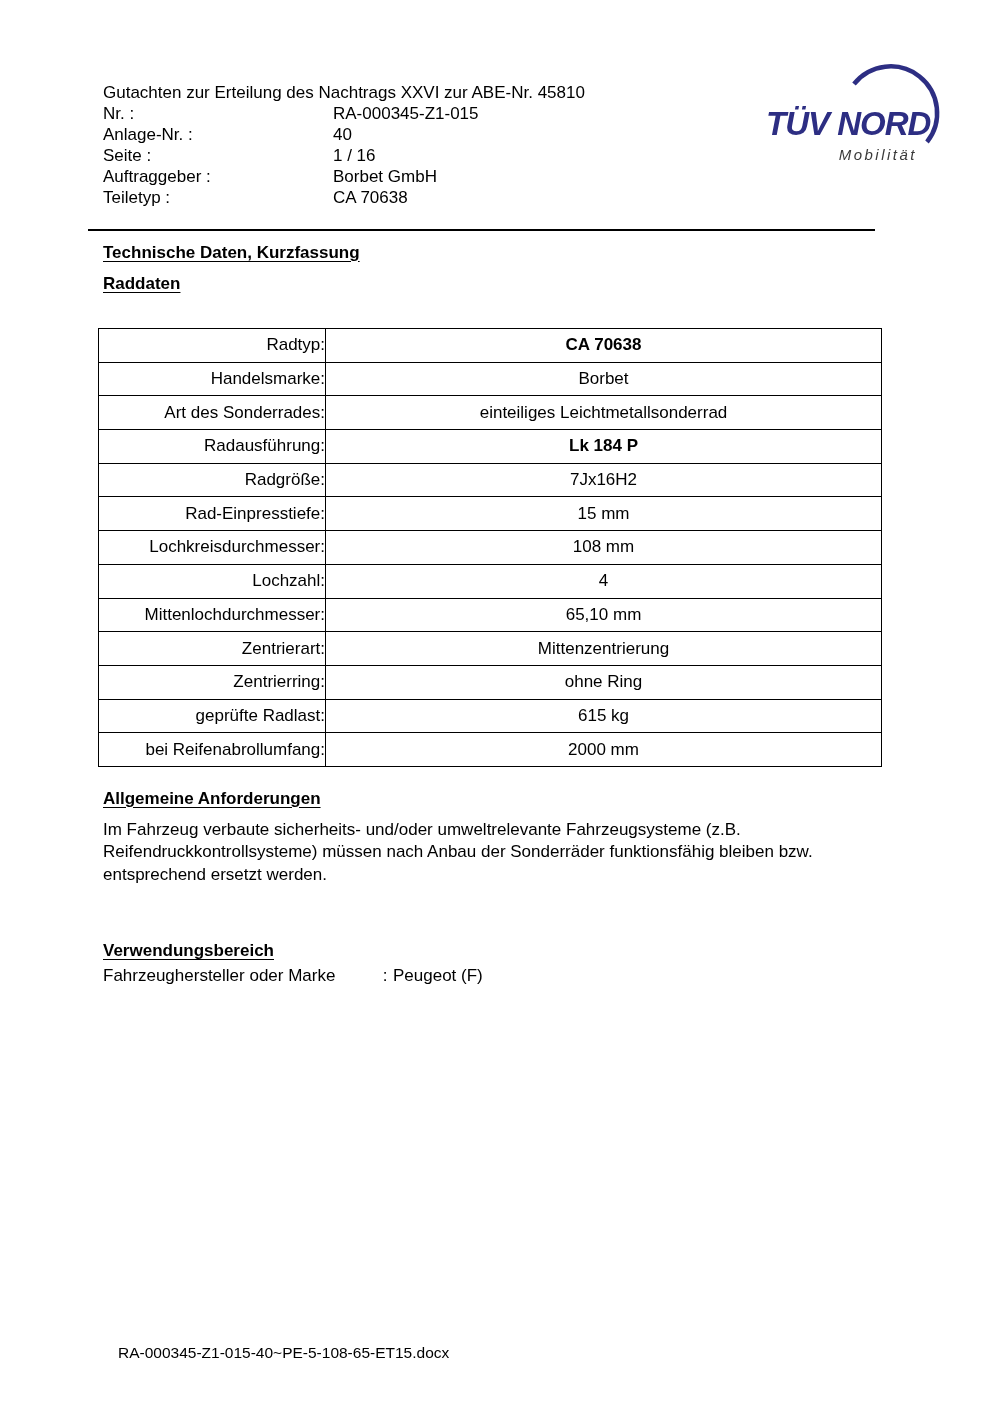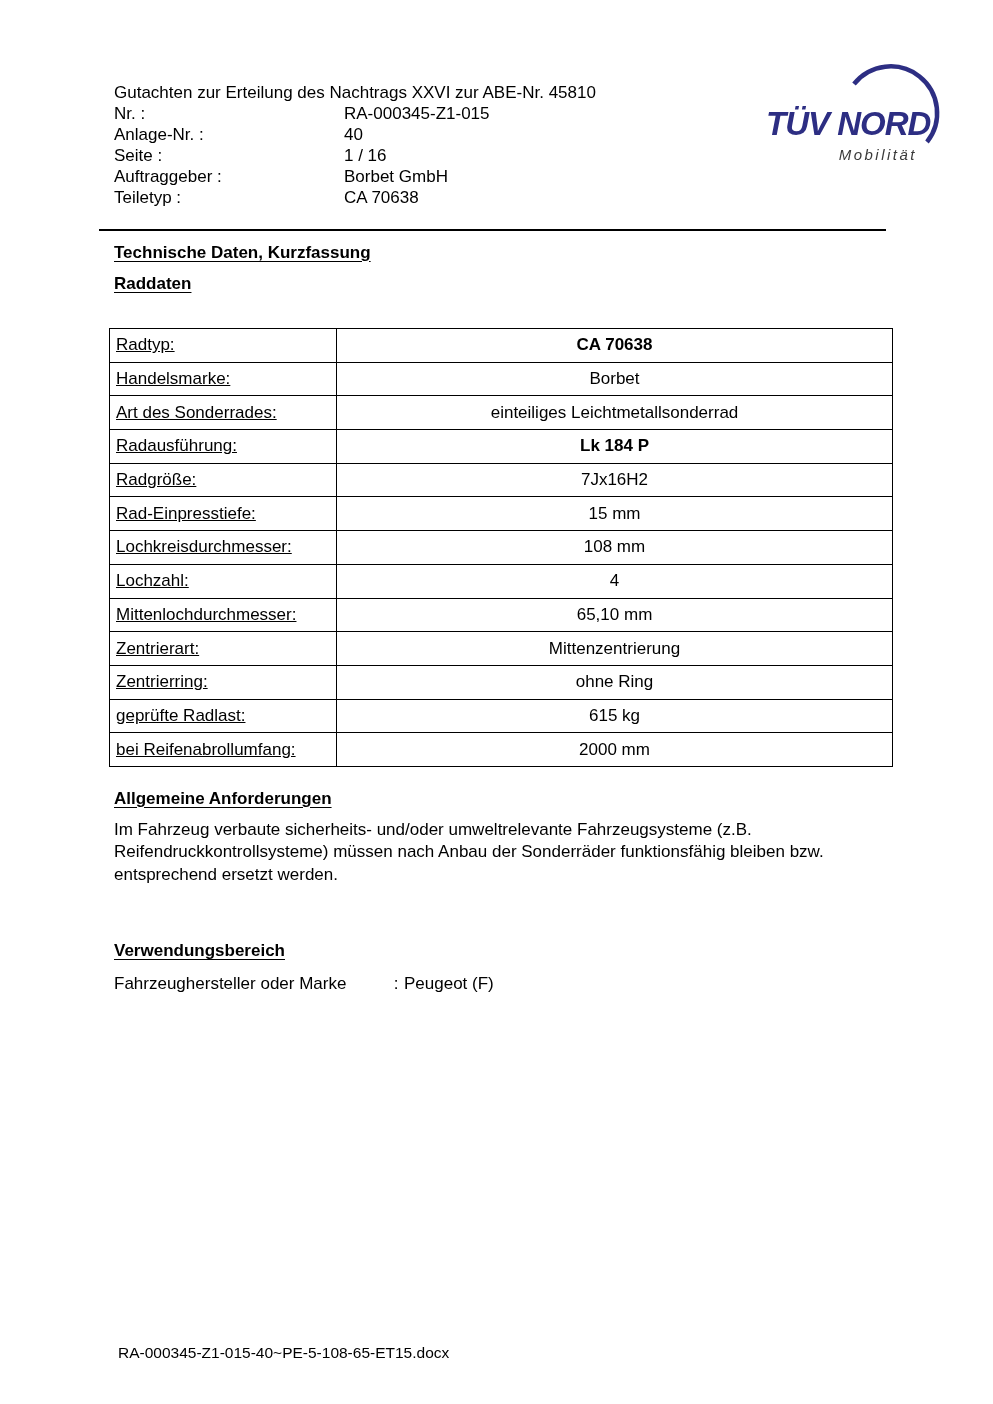--- a/index.html
+++ b/index.html
@@ -4,21 +4,21 @@
 <style>
   * { margin: 0; padding: 0; box-sizing: border-box; }
   html, body { background: #ffffff; }
   body {
     width: 993px; height: 1404px;
     position: relative;
     font-family: "Liberation Sans", sans-serif;
     color: #000;
     overflow: hidden;
   }
-  .content { position: absolute; left: 114px; top: 0; width: 800px; }
+  .content { position: absolute; left: 103px; top: 0; width: 800px; }
 
   
   .doc-header { margin-top: 82px; font-size: 17px; line-height: 21px; }
   .hdr-line { white-space: nowrap; }
   .hdr-row { display: flex; }
   .hdr-label { width: 230px; flex: 0 0 230px; }
   .hdr-value { flex: 1; }
 
   
   .logo { position: absolute; left: 740px; top: 50px; width: 215px; height: 125px; }
@@ -49,27 +49,27 @@
   .h-verw { margin-top: 55px; }
 
   
   table.raddaten {
     margin-top: 34px; margin-left: -5px;
     width: 784px;
     border-collapse: collapse;
     font-size: 17px;
   }
   table.raddaten td { border: 1px solid #000; height: 33.7px; vertical-align: middle; }
-  td.cell-label { width: 227px; padding-left: 6px; text-align: left; text-decoration: underline; }
+  td.cell-label { width: 227px; padding-left: 6px; text-align: right; }
   td.cell-value { text-align: center; }
   td.cell-value.bold { font-weight: bold; }
 
   
   .body-par { margin-top: 10px; font-size: 17px; line-height: 22.5px; max-width: 790px; }
-  .verw-line { margin-top: 13px; font-size: 17px; display: flex; justify-content: flex-end; }
+  .verw-line { margin-top: 5px; font-size: 17px; display: flex; justify-content: flex-end; }
   .verw-label { width: 274px; flex: 0 0 274px; }
   .verw-colon { width: 16px; flex: 0 0 16px; text-align: center; }
   .verw-value { flex: 1; }
 
   
   .doc-footer { position: absolute; left: 118px; top: 1344px; font-size: 15.5px; }
 </style>
 </head>
 <body>
 

